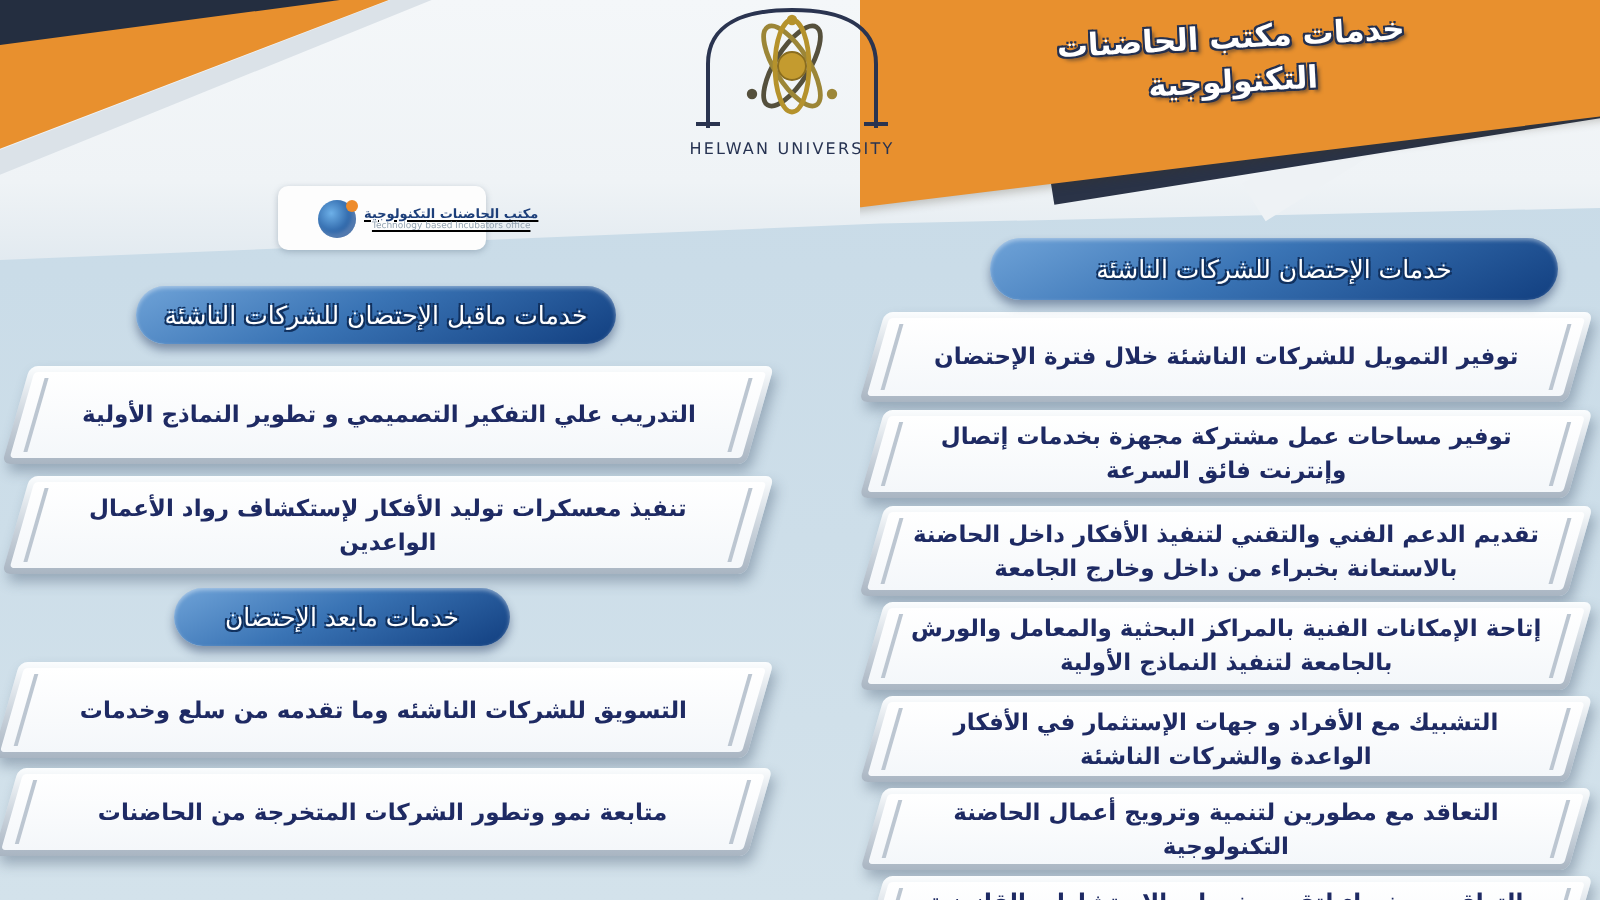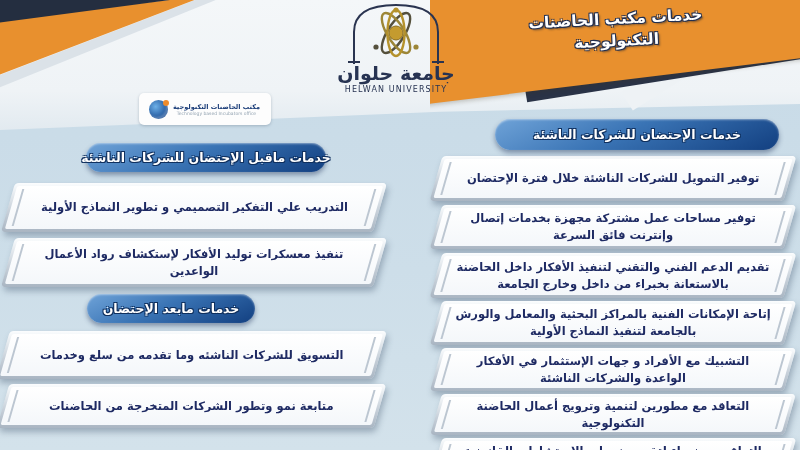--- a/index.html
+++ b/index.html
@@ -22,37 +22,37 @@
   .tr-navy-stripe { position:absolute; right:-24px; top:62px; width:300px; height:17px; background:#2a3347; transform:rotate(-9deg); }
   .tr-orange { position:absolute; right:-34px; top:-52px; width:430px; height:132px; background:#e8902e; transform:rotate(-7deg); border-radius:18px; box-shadow:0 2px 4px rgba(60,50,30,.25); }
   .page-title { position:absolute; right:46px; top:8px; width:276px; text-align:center; z-index:3;
     transform:rotate(-3deg); direction:rtl; color:#ffffff; font-weight:bold; font-size:15.5px; line-height:1.45;
     text-shadow:1px 1px 0 #233050,-1px 1px 0 #233050,1px -1px 0 #233050,-1px -1px 0 #233050,2px 2px 2px rgba(20,30,50,.5); }
 
   
   .uni-logo { position:absolute; left:328px; top:2px; width:136px; z-index:3; text-align:center; }
   .uni-ar { font-size:19px; font-weight:bold; color:#273352; line-height:1; margin-top:-4px; direction:rtl; }
   .uni-en { font-size:8px; font-weight:normal; color:#273352; letter-spacing:1.1px; margin-top:2px; }
-  .office-logo { position:absolute; left:139px; top:93px; width:132px; height:32px; background:#fdfdfd;
-    border-radius:5px; box-shadow:0 1px 3px rgba(80,100,120,.35); display:flex; align-items:center; gap:4px; padding:3px 10px; z-index:3; }
+  .office-logo { position:absolute; left:139px; top:93px; width:104px; height:32px; background:#fdfdfd;
+    border-radius:5px; box-shadow:0 1px 3px rgba(80,100,120,.35); display:flex; align-items:center; gap:4px; padding:3px 20px; z-index:3;text-decoration:underline; }
   .sphere { width:19px; height:19px; border-radius:50%; flex:0 0 auto;
     background:radial-gradient(circle at 35% 35%, #6db0e8, #1a4e94 72%);
     box-shadow:inset -2px -2px 2px rgba(255,255,255,.25); position:relative; }
   .sphere::after { content:""; position:absolute; right:-1px; top:0; width:6px; height:6px; border-radius:50%; background:#ee8b2b; }
   .office-text { flex:1; text-align:center; }
   .office-ar { font-size:6.5px; font-weight:bold; color:#1d3f7a; direction:rtl; white-space:nowrap; }
   .office-en { font-size:4.5px; color:#93a3b1; white-space:nowrap; }
 
   
   .pill { position:absolute; z-index:4; border-radius:16px; display:flex; align-items:center; justify-content:center;
     background:linear-gradient(155deg,#6fa3d8 0%,#3a74b5 45%,#123f80 100%);
     box-shadow:0 3px 5px rgba(30,50,90,.45), inset 0 1px 2px rgba(255,255,255,.45); }
-  .pill-text { color:#fff; font-weight:bold; font-size:12.5px; direction:rtl; white-space:nowrap;
+  .pill-text { color:#fff; font-weight:normal; font-size:12.5px; direction:rtl; white-space:nowrap;
     text-shadow:1px 1px 0 #10305e,-1px 1px 0 #10305e,1px -1px 0 #10305e,-1px -1px 0 #10305e; }
-  .pill-l1 { left:86px;  top:143px; width:240px; height:29px; }
+  .pill-l1 { left:68px;  top:143px; width:240px; height:29px; }
   .pill-l2 { left:87px;  top:294px; width:168px; height:29px; }
   .pill-r  { left:495px; top:119px; width:284px; height:31px; }
 
   
   .banner { position:absolute; z-index:3; transform:skewX(-16deg);
     background:linear-gradient(180deg,#fbfdfe 0%,#c9d2db 55%,#a9b5c2 100%);
     border-radius:4px; padding:3px; box-shadow:3px 4px 6px rgba(50,70,95,.35); }
   .banner-inner { width:100%; height:100%; border-radius:2px; position:relative;
     background:linear-gradient(180deg,#ffffff 0%,#f4f7fa 100%);
     display:flex; align-items:center; justify-content:center; }
@@ -98,21 +98,20 @@
       <path d="M26,62 L26,30 C26,10 44,3 68,3 C92,3 110,10 110,30 L110,62" fill="none" stroke="#2a3450" stroke-width="2"></path>
       <path d="M20,60 L32,60 M104,60 L116,60" stroke="#2a3450" stroke-width="2"></path>
       <ellipse cx="68" cy="31" rx="23" ry="8.5" fill="none" stroke="#55503c" stroke-width="2.4" transform="rotate(-58 68 31)"></ellipse>
       <ellipse cx="68" cy="31" rx="23" ry="8.5" fill="none" stroke="#9c8637" stroke-width="2.4" transform="rotate(58 68 31)"></ellipse>
       <ellipse cx="68" cy="31" rx="23" ry="8.5" fill="none" stroke="#b5922c" stroke-width="2.4" transform="rotate(90 68 31)"></ellipse>
       <circle cx="68" cy="31" r="7" fill="#c49b2f" stroke="#8a6d1f" stroke-width="1"></circle>
       <circle cx="68" cy="8" r="2.6" fill="#b5922c"></circle>
       <circle cx="48" cy="45" r="2.6" fill="#55503c"></circle>
       <circle cx="88" cy="45" r="2.6" fill="#9c8637"></circle>
     </svg>
-    <div class="uni-ar">جامعة حلوان</div>
     <div class="uni-en">HELWAN UNIVERSITY</div>
   </div>
 
   <div class="office-logo">
     <div class="sphere"></div>
     <div class="office-text">
       <div class="office-ar">مكتب الحاضنات التكنولوجية</div>
       <div class="office-en">Technology based Incubators office</div>
     </div>
   </div>

